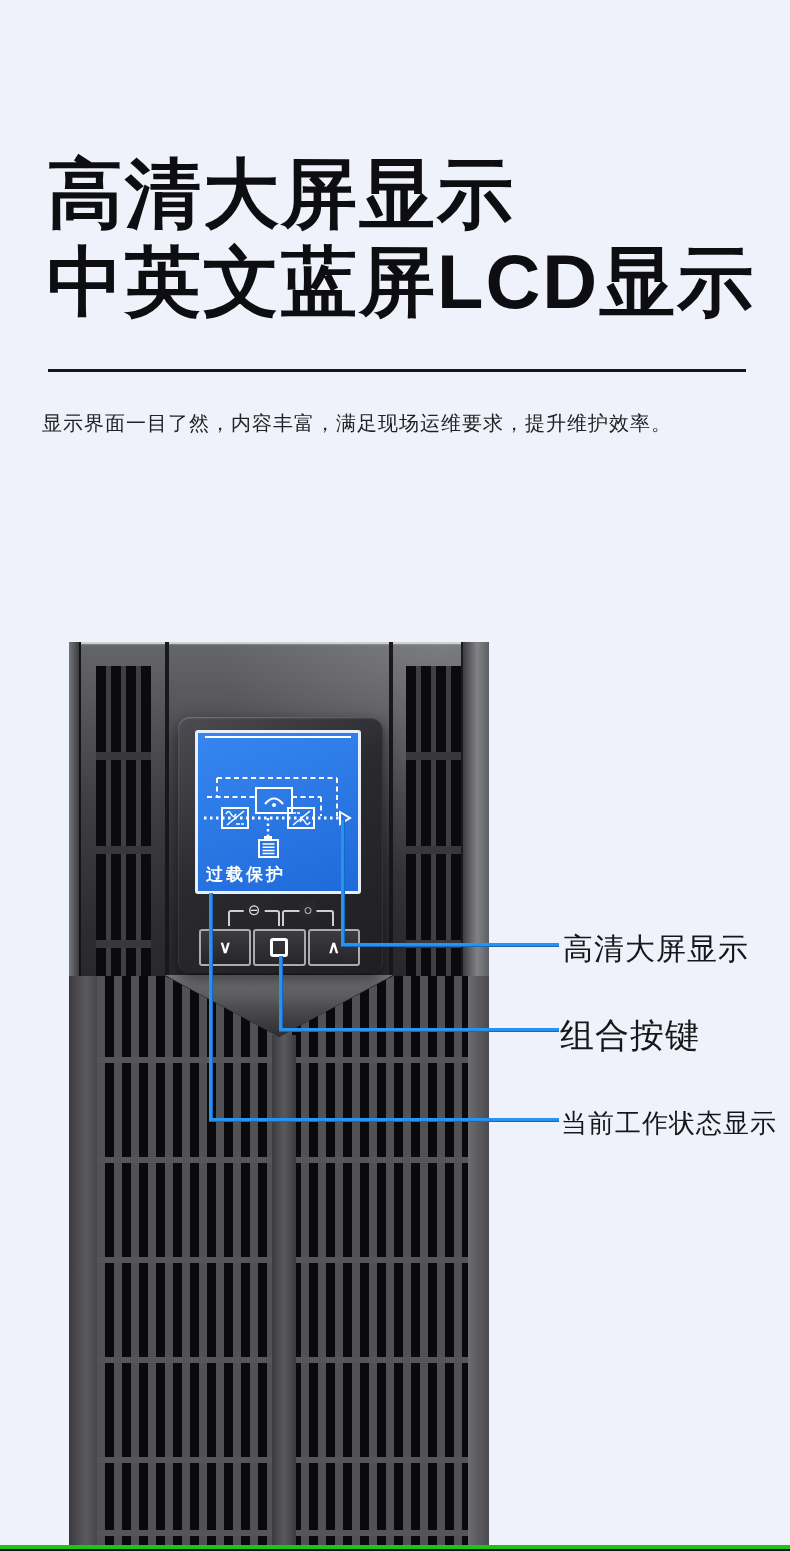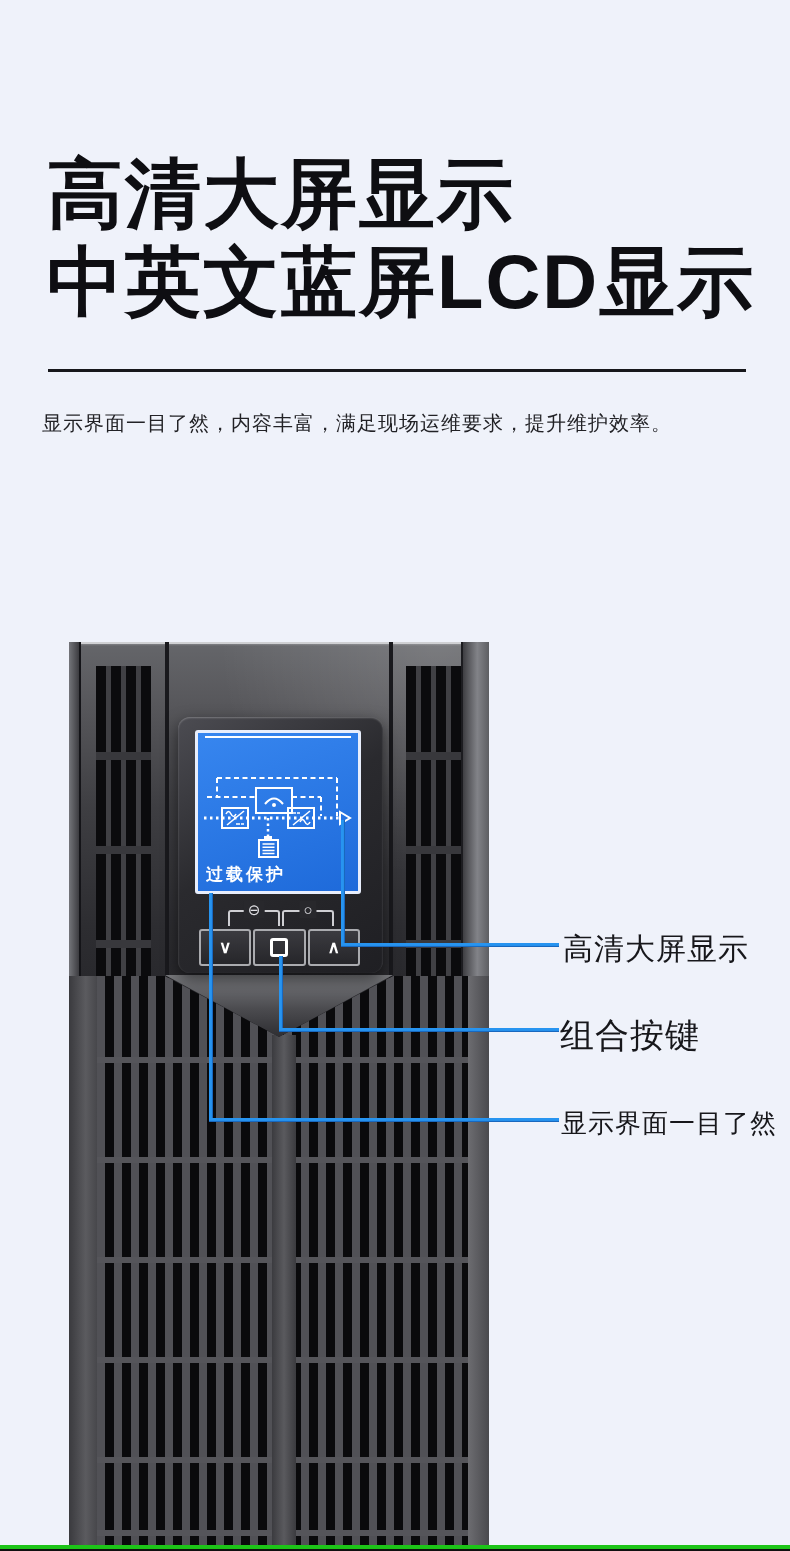--- a/index.html
+++ b/index.html
@@ -199,17 +199,17 @@
   <div class="cl h" style="left:341px;top:943px;width:218px"></div>
 
   <div class="cl v" style="left:279px;top:956px;height:76px"></div>
   <div class="cl h" style="left:279px;top:1028px;width:280px"></div>
 
   <div class="cl v" style="left:209px;top:893px;height:229px"></div>
   <div class="cl h" style="left:209px;top:1118px;width:350px"></div>
 
   <div class="callout-label lbl1">高清大屏显示</div>
   <div class="callout-label lbl2">组合按键</div>
-  <div class="callout-label lbl3">显示界面一目了然</div>
+  <div class="callout-label lbl3">当前工作状态显示</div>
 
   <div class="green-bar" style="background: rgb(29, 196, 24);"></div>
   <div class="black-edge"></div>
 </div>
 
 </body></html>

